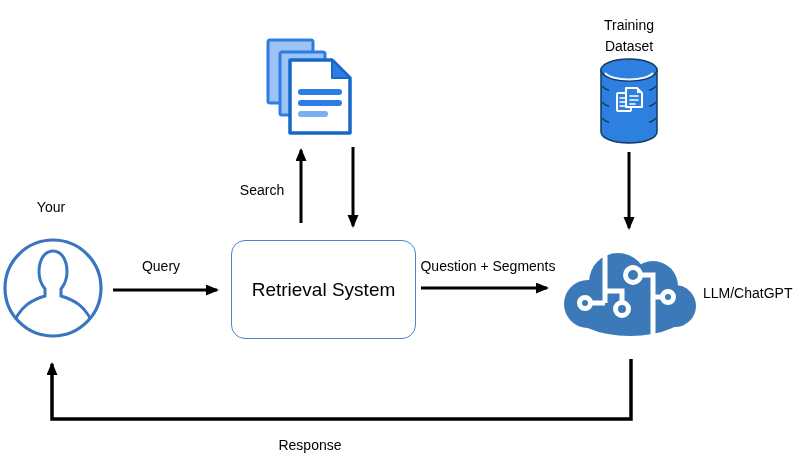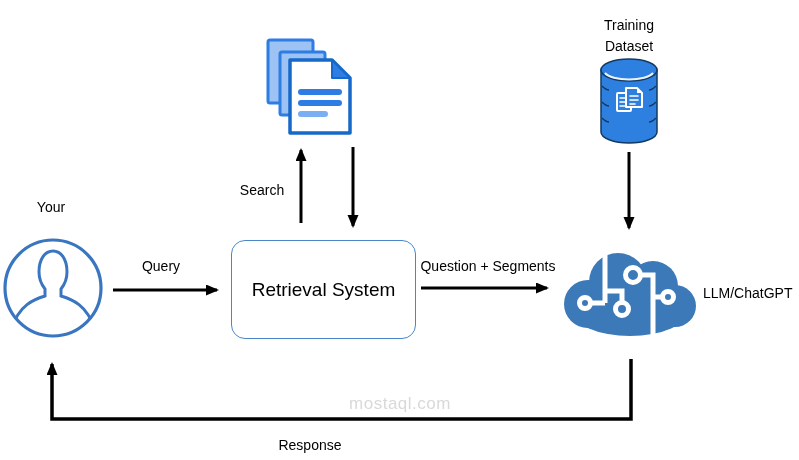--- a/index.html
+++ b/index.html
@@ -158,16 +158,15 @@
       <path class="circuit" d="M85,27 H97 V87"></path>
       <path class="circuit" d="M97,49 H106"></path>
       <circle class="circuit-node" cx="66" cy="61" r="6.5"></circle>
       <circle class="circuit-node" cx="77" cy="27" r="7.5"></circle>
       <circle class="circuit-node" cx="29" cy="55" r="5.5"></circle>
       <circle class="circuit-node" cx="112" cy="49" r="5.5"></circle>
     </g>
   </svg>
 
   <div id="watermark">
-    <div class="wm-domain">mostaql.com</div>
   </div>
 
 </div>
 
 </body></html>

